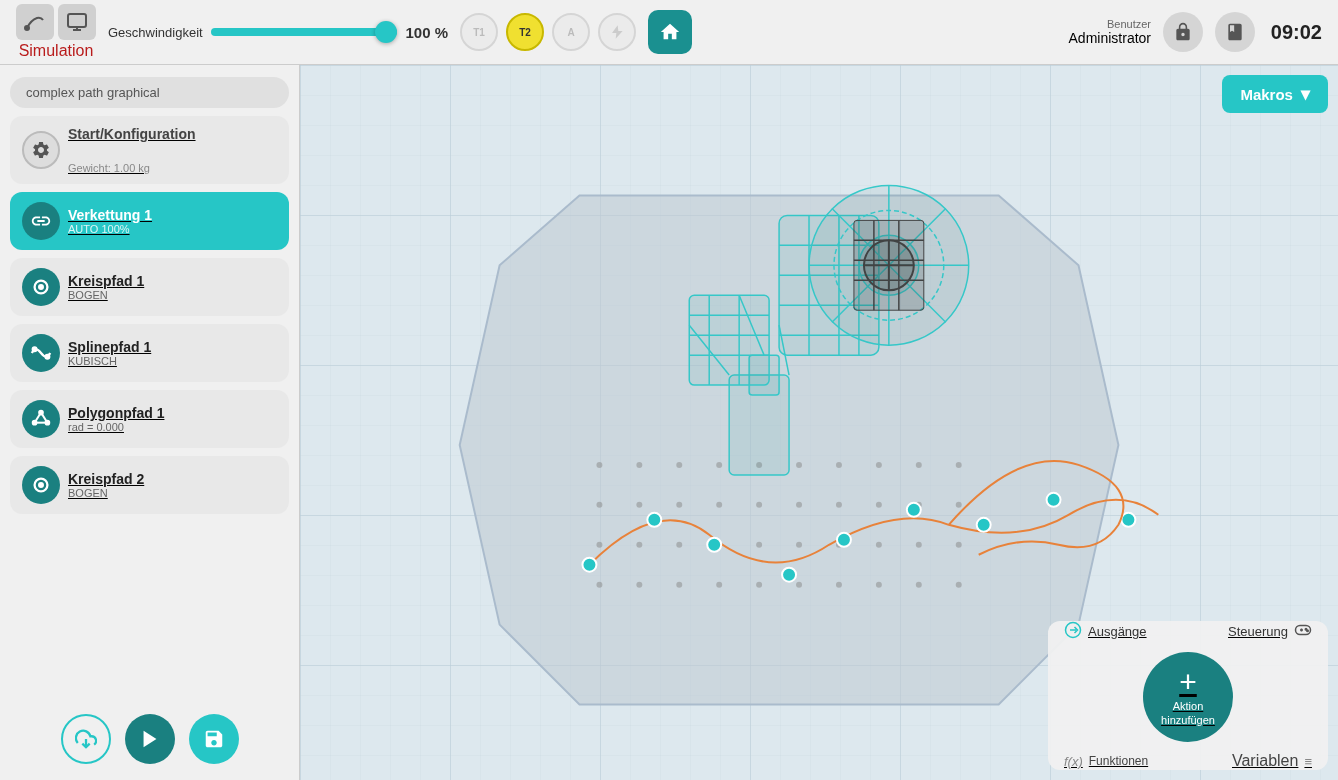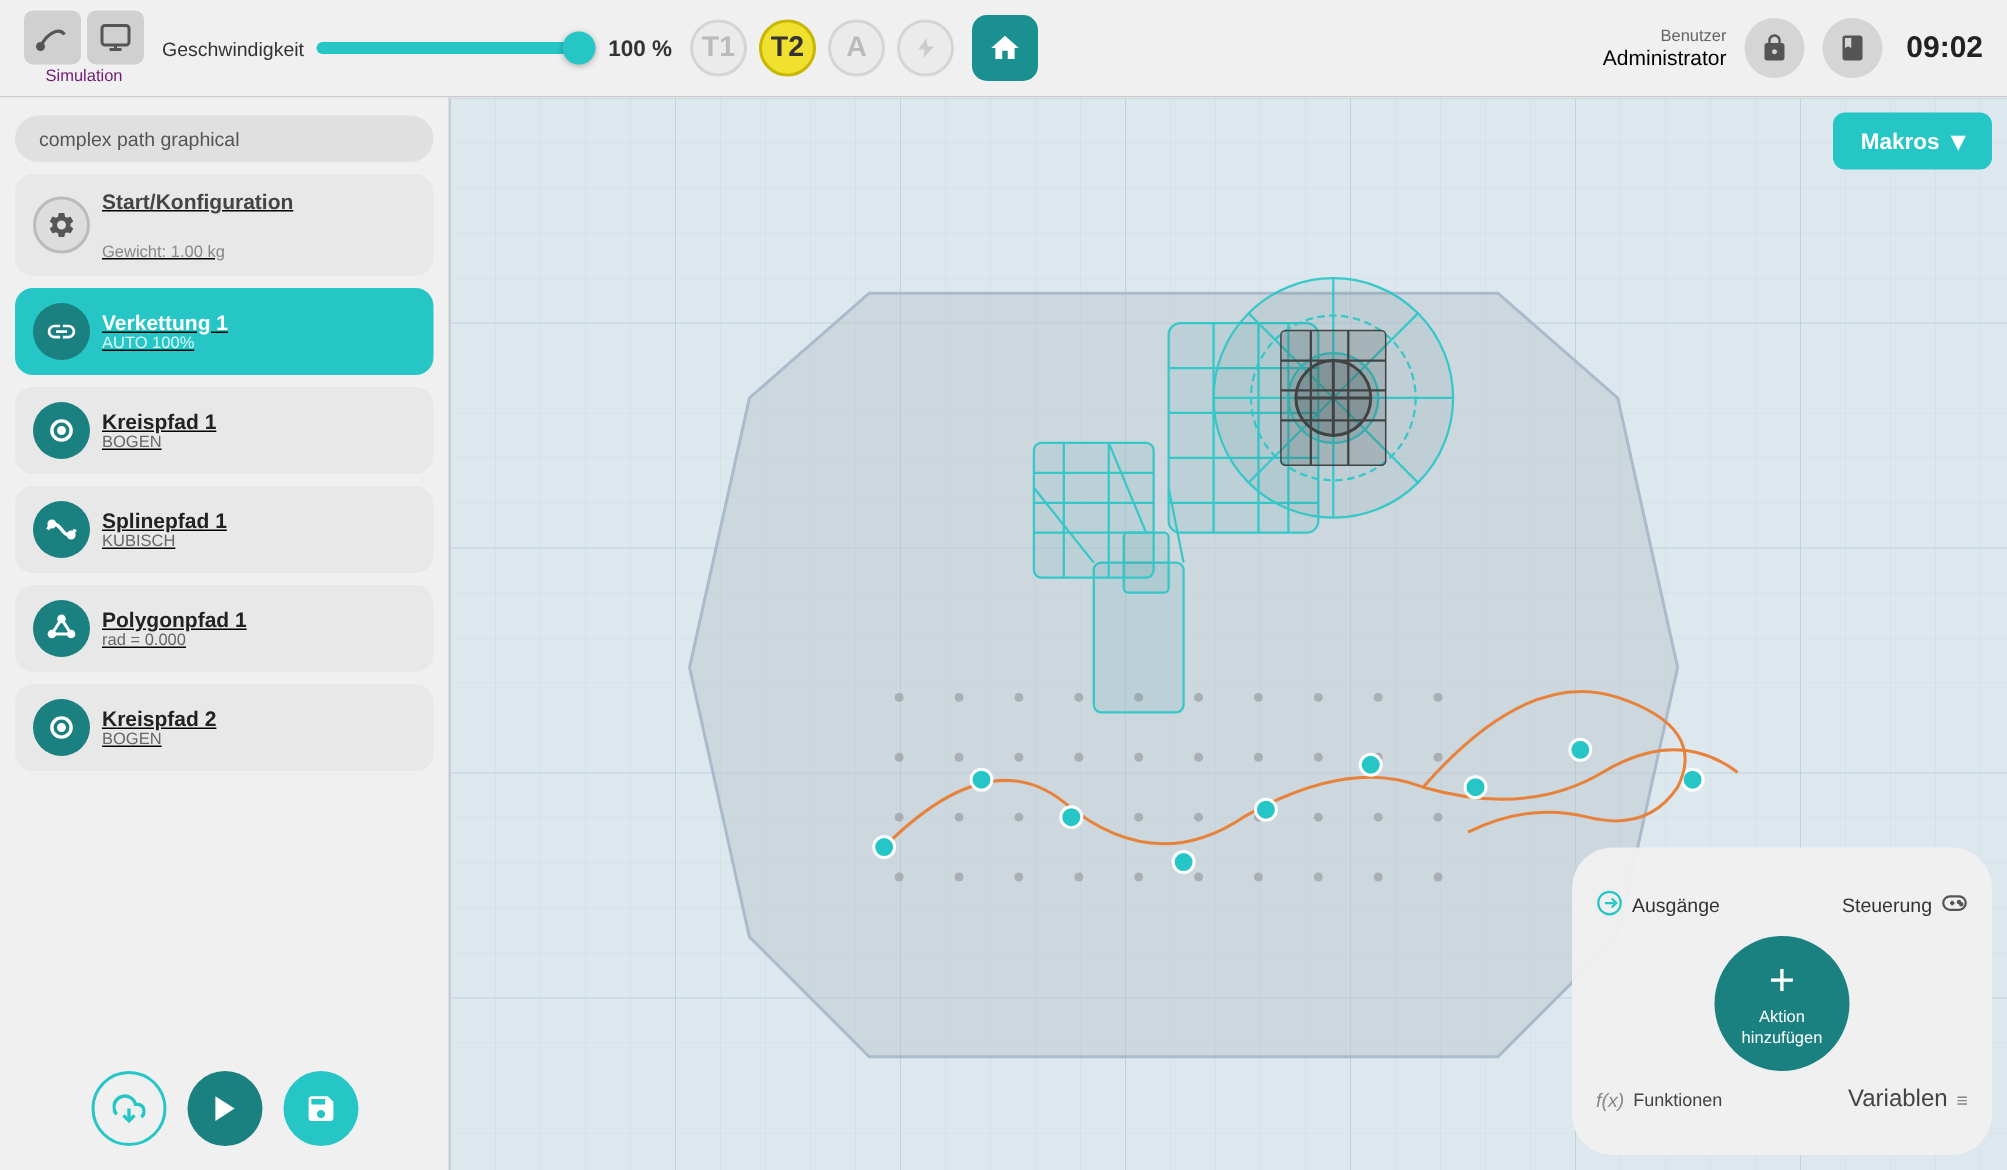--- a/index.html
+++ b/index.html
@@ -14,40 +14,40 @@
       padding: 0 16px;
     }
     .sim-icon-group { display: flex; flex-direction: column; align-items: center; gap: 2px; min-width: 70px; }
     .sim-icons { display: flex; gap: 4px; }
     .sim-icon-box {
       width: 38px; height: 36px;
       background: #d0d0d0; border-radius: 6px;
       display: flex; align-items: center; justify-content: center;
       font-size: 18px; color: #555;
     }
-    .sim-label { font-size: 11px; color: #701a75; }
+    .sim-label { font-size: 16px; color: #b91c1c; }
 
     .speed-group { display: flex; align-items: center; gap: 8px; flex: 1; max-width: 340px; }
     .speed-label { font-size: 13px; color: #333; white-space: nowrap; }
     .speed-slider-wrap { flex: 1; position: relative; height: 20px; display: flex; align-items: center; }
     .speed-track {
       width: 100%; height: 8px; border-radius: 4px;
       background: linear-gradient(to right, #26c6c6 0%, #26c6c6 100%, #ccc 100%);
     }
     .speed-thumb {
       position: absolute; right: 0; top: 50%; transform: translateY(-50%);
       width: 22px; height: 22px; border-radius: 50%; background: #26c6c6;
       box-shadow: 0 1px 4px rgba(0,0,0,0.3);
     }
     .speed-value { font-size: 15px; font-weight: bold; color: #333; white-space: nowrap; }
 
     .tab-buttons { display: flex; gap: 8px; align-items: center; }
     .tab-btn {
       width: 38px; height: 38px; border-radius: 50%; border: 2px solid #bbb;
-      background: #e8e8e8; color: #888; font-size: 19px; font-weight: bold;
+      background: #e8e8e8; color: #888; font-size: 10px; font-weight: bold;
       display: flex; align-items: center; justify-content: center; cursor: pointer;
     }
     .tab-btn.active { background: #f0e030; border-color: #c8b800; color: #333; }
     .tab-btn.disabled { opacity: 0.5; }
 
     .home-btn {
       width: 44px; height: 44px; border-radius: 10px; background: #1a9090;
       display: flex; align-items: center; justify-content: center; color: white; font-size: 22px; cursor: pointer;
     }
 
@@ -125,23 +125,23 @@
     .makros-btn {
       position: absolute; top: 10px; right: 10px;
       background: #26c6c6; border-radius: 8px;
       padding: 8px 18px; display: flex; align-items: center; gap: 8px;
       font-size: 15px; font-weight: 600; color: white; cursor: pointer; z-index: 10;
     }
 
     
     .bottom-right-panel {
       position: absolute; bottom: 10px; right: 10px;
-      background: rgba(240,240,240,0.95); border-radius: 27px;
-      padding: 28px 16px; min-width: 280px;
-      display: flex; flex-direction: column; gap: 10px; z-index: 10;
+      background: rgba(240,240,240,0.95); border-radius: 12px;
+      padding: 0 16px; min-width: 280px;
+      display: flex; flex-direction: column; gap: 10px; z-index: 10; text-decoration: underline;
     }
     .panel-row { display: flex; align-items: center; gap: 12px; }
     .panel-label { font-size: 13px; color: #333; font-weight: 500; display: flex; align-items: center; gap: 6px; }
     .panel-label-right { margin-left: auto; }
     .add-action-btn {
       width: 90px; height: 90px; border-radius: 50%;
       background: #1a8080; display: flex; flex-direction: column;
       align-items: center; justify-content: center;
       color: white; cursor: pointer; margin: 0 auto;
       gap: 2px;

